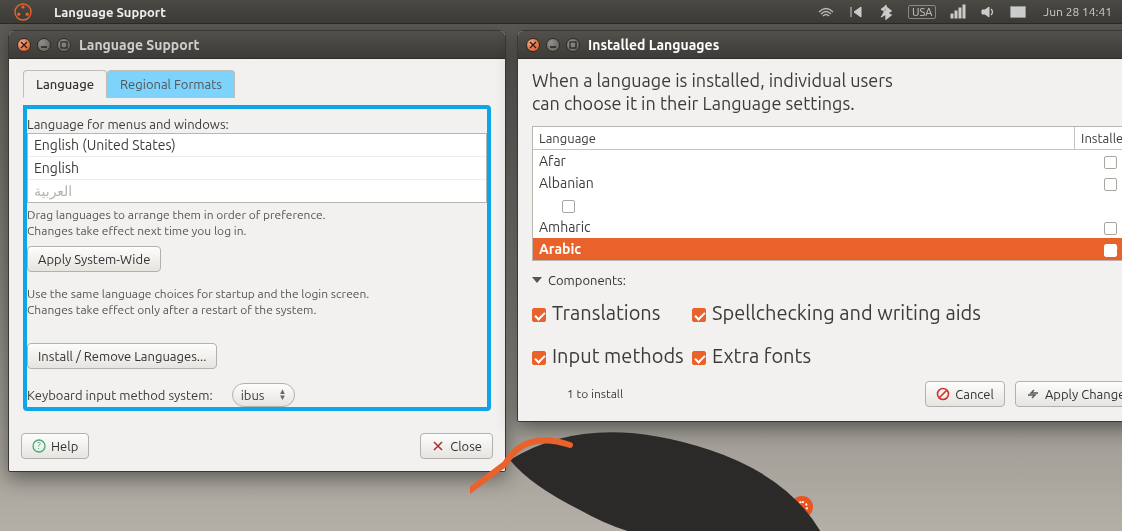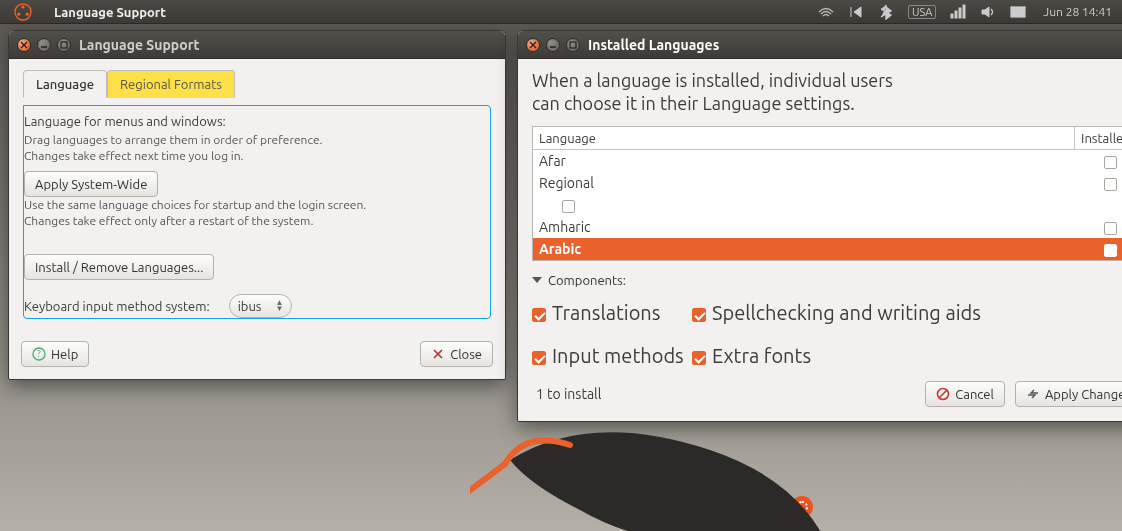--- a/index.html
+++ b/index.html
@@ -78,27 +78,27 @@
   }
   .win-btn.close {
     background:radial-gradient(circle at 30% 30%,#f2a487,#d9541e);
   }
   .win-btn svg{ position:absolute; inset:0; margin:auto; width:8px; height:8px;}
   .body { padding:10px 14px 12px; color:#3c3b37; font-size:13px; }
 
   
   .tabs { display:flex; gap:0; margin-bottom:8px; }
   .tab {
-    padding:6px 12px; border:1px solid #bfbdb7; background:#fde047;
+    padding:6px 12px; border:1px solid #bfbdb7; background:#7dd3fc;
     border-bottom:none; border-radius:4px 4px 0 0; color:#555; font-size:13px;
     position:relative; top:1px;
   }
   .tab.active { background:#f2f1f0; color:#333; font-weight:500;
     border-bottom:1px solid #f2f1f0; z-index:2;}
-  .tab-pane { border:1px solid #0ea5e9; padding:4px 0 0 0; border-radius:0 4px 4px 4px;}
+  .tab-pane { border:4px solid #0ea5e9; padding:4px 0 0 0; border-radius:0 4px 4px 4px;}
   .label { font-size:13px; color:#3c3b37; margin:4px 0 2px; }
   .lang-list {
     border:1px solid #b8b6b1; background:#fff; height:70px; overflow:hidden;
   }
   .lang-list .item { padding:3px 6px; font-size:14px; border-bottom:1px solid #eee;}
   .lang-list .item.dim { color:#b7b5af; }
   .hint { font-size:12px; color:#555; margin:4px 0 8px; line-height:1.3; }
   .btn {
     display:inline-flex; align-items:center; gap:5px;
     padding:5px 10px; font-size:13px;
@@ -141,21 +141,21 @@
   .comp-title{ font-size:13px; color:#333; margin-bottom:14px; display:flex; align-items:center; gap:4px;}
   .comp-grid{ display:grid; grid-template-columns:160px auto; row-gap:20px; font-size:20px;}
   .obox{
     width:14px;height:14px;display:inline-block;border:1px solid #e9622b;background:#e9622b;border-radius:2px;vertical-align:middle;margin-right:6px;position:relative;
   }
   .obox::after{
     content:""; position:absolute; left:2px; top:3px; width:8px; height:4px;
     border-left:2px solid #fff; border-bottom:2px solid #fff; transform:rotate(-45deg);
   }
   .foot2{ display:flex; align-items:center; padding:14px 4px 2px; gap:10px;}
-  .foot2 .status{ flex:1; font-size:14px;}
+  .foot2 .status{ flex:1; font-size:12px;margin-left:31px;}
   .btn .glyph{ width:14px; height:14px; display:inline-flex; align-items:center; justify-content:center;}
   .tri{ display:inline-block; width:0;height:0;border-left:5px solid transparent;border-right:5px solid transparent;border-top:6px solid #555; margin-right:2px;}
 </style>
 </head>
 <body>
 
 <div class="wallpaper"></div>
 
 <svg class="narwhal" viewBox="0 0 420 160">
   <path d="M40,60 Q120,10 240,50 Q330,80 360,150 Q310,130 260,140 Q180,150 110,110 Q60,85 40,60 Z" fill="#2b2a28"></path>
@@ -241,24 +241,29 @@
     </div>
     <span>Language Support</span>
   </div>
   <div class="body">
     <div class="tabs">
       <div class="tab active">Language</div>
       <div class="tab">Regional Formats</div>
     </div>
     <div class="tab-pane">
       <div class="label">Language for menus and windows:</div>
+      <div class="lang-list">
+        <div class="item">English (United States)</div>
+        <div class="item">English</div>
+        <div class="item dim">العربية</div>
+      </div>
       <div class="hint" style="white-space:pre-line;">Drag languages to arrange them in order of preference.
 Changes take effect next time you log in.</div>
       <button class="btn">Apply System-Wide</button>
-      <div class="hint" style="white-space:pre-line; margin-top:0;">Use the same language choices for startup and the login screen.
+      <div class="hint" style="white-space:pre-line; margin-top:14px;">Use the same language choices for startup and the login screen.
 Changes take effect only after a restart of the system.</div>
       <button class="btn" style="margin-top:18px;">Install / Remove Languages...</button>
       <div class="row-inline">
         <span class="label" style="margin:0;">Keyboard input method system:</span>
         <div class="combo">
           <span>ibus</span>
           <span class="arrows">
               <span>▲</span>
               <span>▼</span>
             </span>
@@ -315,21 +320,21 @@
       <div class="thead">
         <div class="c1">Language</div>
         <div class="c2">Installed</div>
       </div>
       <div id="rows">
           <div class="trow">
             <div class="c1">Afar</div>
             <div class="c2"><span class="chk"></span></div>
           </div>
           <div class="trow">
-            <div class="c1">Regional</div>
+            <div class="c1">Albanian</div>
             <div class="c2"><span class="chk"></span></div>
           </div>
           <div class="trow">
             <div class="c2"><span class="chk"></span></div>
           </div>
           <div class="trow">
             <div class="c1">Amharic</div>
             <div class="c2"><span class="chk"></span></div>
           </div>
           <div class="trow selected">

